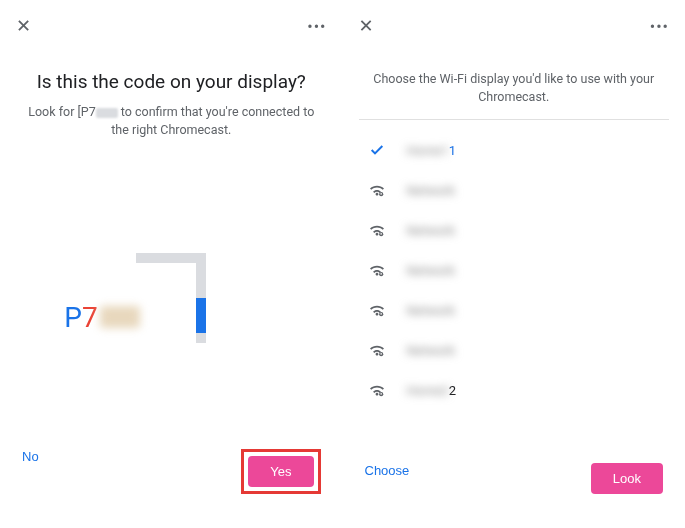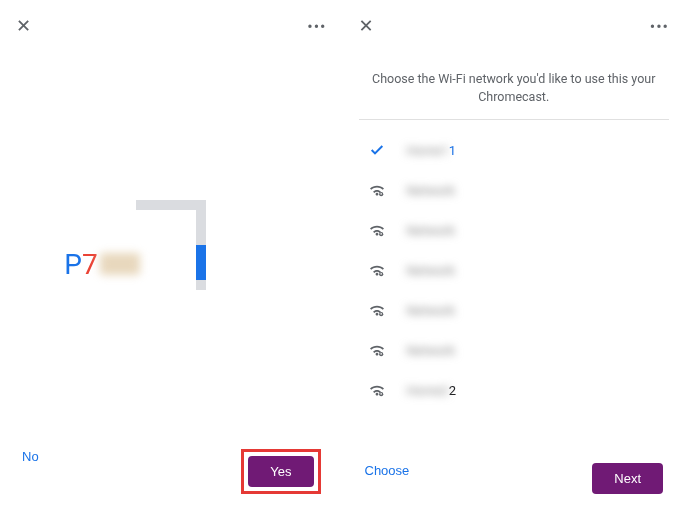--- a/index.html
+++ b/index.html
@@ -156,21 +156,21 @@
     }
     .link-btn {
       color: #1a73e8;
       font-size: 13px;
       font-weight: 500;
       cursor: pointer;
       background: none;
       border: none;
     }
     .primary-btn {
-      background: #701a75;
+      background: #ec4899;
       color: #fff;
       font-size: 13px;
       font-weight: 500;
       border: none;
       border-radius: 4px;
       padding: 8px 22px;
       cursor: pointer;
     }
     .highlight-box {
       position: relative;
@@ -180,20 +180,26 @@
     }
     .highlight-box .primary-btn { margin: 0; }
   </style>
 </head>
 <body>
 
 <div class="pane">
   <div class="topbar">
     <span class="close-x">✕</span>
     <span class="dots">•••</span>
+  </div>
+  <div class="heading">
+    <h1>Is this the code on your display?</h1>
+    <p>
+      <span>Look for [P7</span><span class="censor-inline"></span><span> to confirm that you're connected to the right Chromecast.</span>
+    </p>
   </div>
   <div class="illustration">
     <div class="device-frame">
       <div class="frame-top"></div>
       <div class="frame-right"></div>
       <div class="frame-accent"></div>
       <div class="code-text">
         <span class="code-blue">P</span>
           <span class="code-red">7</span>
           <span class="code-blur"></span>
@@ -207,21 +213,21 @@
     </span>
   </div>
 </div>
 
 <div class="pane">
   <div class="topbar">
     <span class="close-x">✕</span>
     <span class="dots">•••</span>
   </div>
   <div class="heading">
-    <p>Choose the Wi-Fi network you'd like to use this your Chromecast.</p>
+    <p>Choose the Wi-Fi display you'd like to use with your Chromecast.</p>
   </div>
   <div class="wifi-section">
     <hr class="divider">
     <div id="wifi-rows">
         <div class="wifi-row">
           <span class="wifi-icon selected">
             <svg class="check-svg" viewBox="0 0 24 24" fill="none" stroke="currentColor" stroke-width="3">
               <polyline points="4,12 9,17 20,6"></polyline>
             </svg>
           </span>
@@ -284,15 +290,15 @@
               <circle cx="18" cy="16" r="3" fill="currentColor"></circle>
               <rect x="16.8" y="14.5" width="2.4" height="2" fill="#fff" rx="0.4"></rect>
             </svg>
           </span>
           <span class="wifi-name"><span class="blur-text">Home2</span><span>2</span></span>
         </div>
       </div>
   </div>
   <div class="bottombar">
     <button class="link-btn">Choose</button>
-    <button class="primary-btn">Next</button>
+    <button class="primary-btn">Look</button>
   </div>
 </div>
 
 </body></html>

